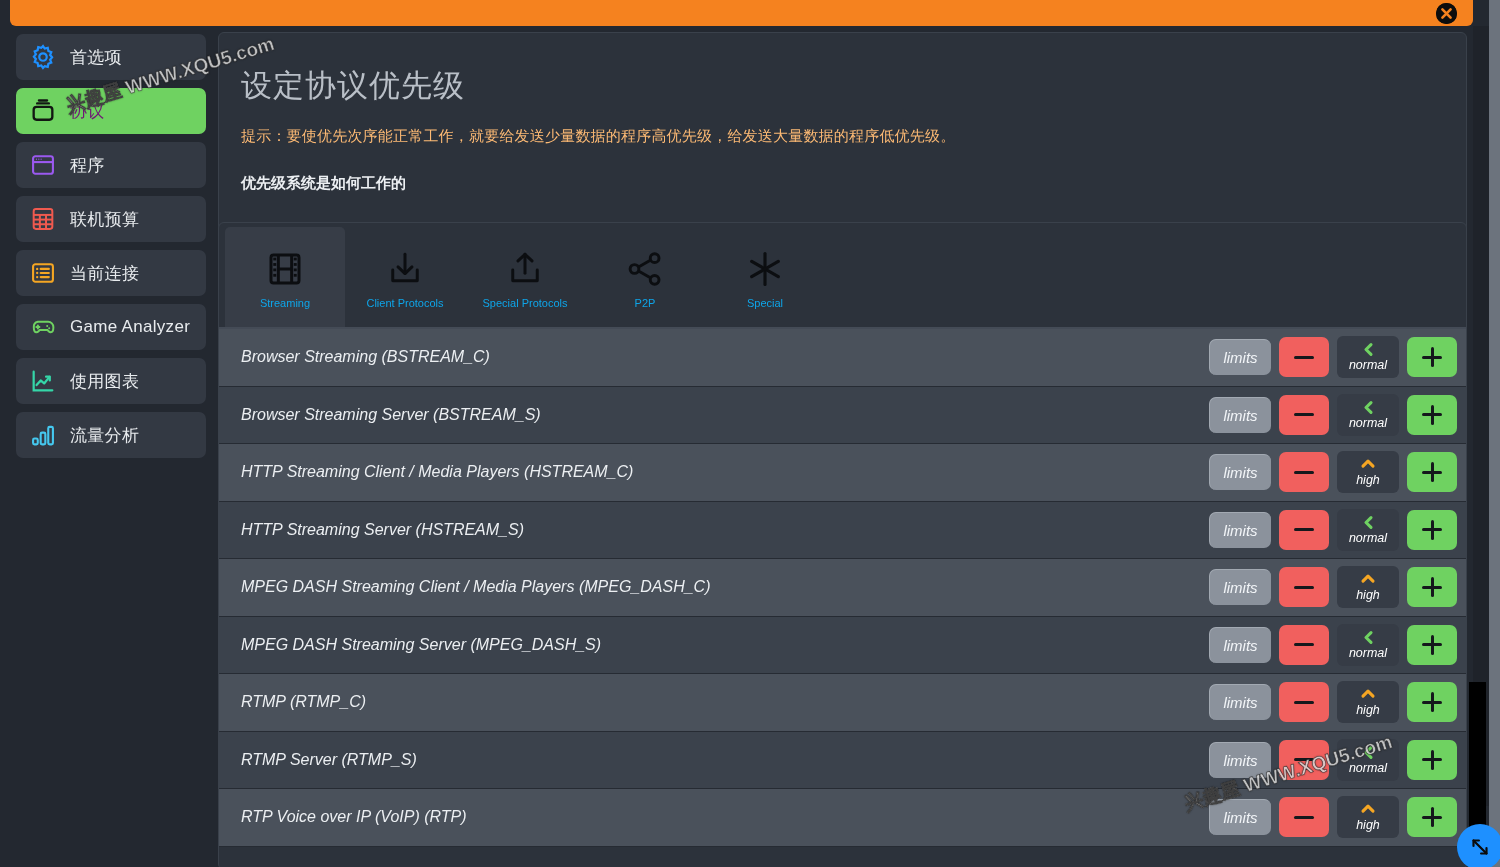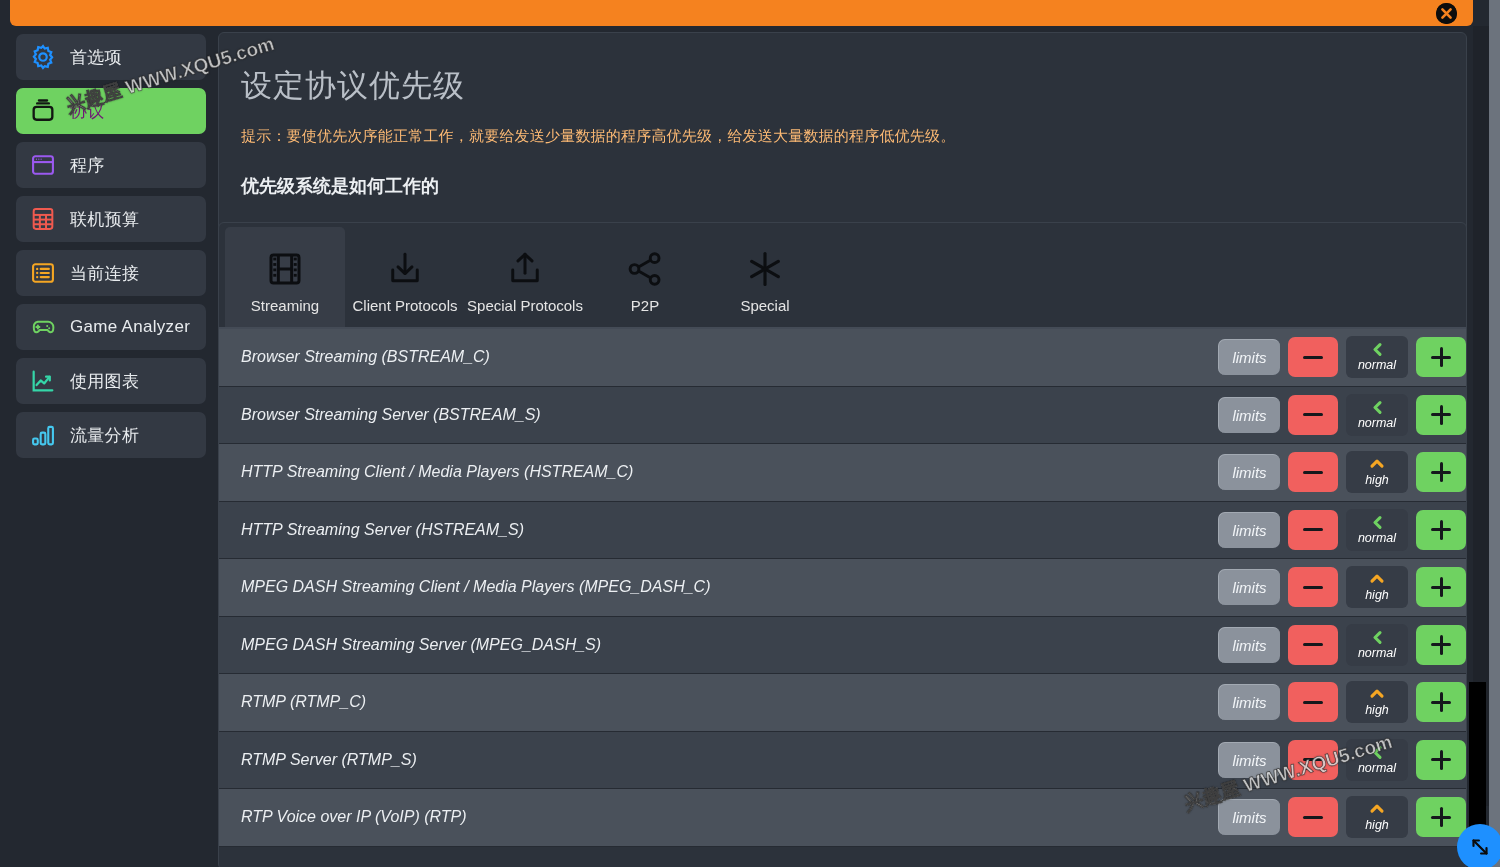--- a/index.html
+++ b/index.html
@@ -94,21 +94,21 @@
   }
   .page-hint {
     margin-top: 20px;
     color: #fdba74;
     font-size: 15px;
     letter-spacing: .2px;
   }
   .page-sub {
     margin-top: 28px;
     color: #eceff2;
-    font-size: 18px;
+    font-size: 15px;
     font-weight: bold;
   }
 
   
   .list-panel {
     position: absolute;
     left: 0; top: 196px;
     width: 1249px; height: 648px;
     overflow: hidden;
   }
@@ -127,22 +127,22 @@
     flex-direction: column;
     align-items: center;
     justify-content: flex-start;
     padding-top: 14px;
     cursor: pointer;
     border-radius: 5px 5px 0 0;
   }
   .tab.active { background: #373d47; }
   .tab-ico { height: 56px; display: flex; align-items: center; justify-content: center; }
   .tab-label {
-    color: #e5e5e5;
-    font-size: 15px;
+    color: #0ea5e9;
+    font-size: 11px;
     white-space: nowrap;
   }
 
   
   .rows { position: relative; font-style: italic; }
   .row {
     position: relative;
     height: 57.5px;
     display: flex;
     align-items: center;
@@ -155,21 +155,21 @@
     font-size: 16px;
     padding-left: 22px;
     flex: 1 1 auto;
     white-space: nowrap;
     overflow: hidden;
   }
   .row-ctrls {
     display: flex;
     align-items: center;
     gap: 8px;
-    padding-right: 0;
+    padding-right: 9px;
     flex: 0 0 auto;
   }
   .btn-limits {
     width: 62px; height: 36px;
     border-radius: 7px;
     background: #8b929c;
     color: #f2f5f8;
     font-size: 15px;
     display: flex; align-items: center; justify-content: center;
     cursor: pointer;

